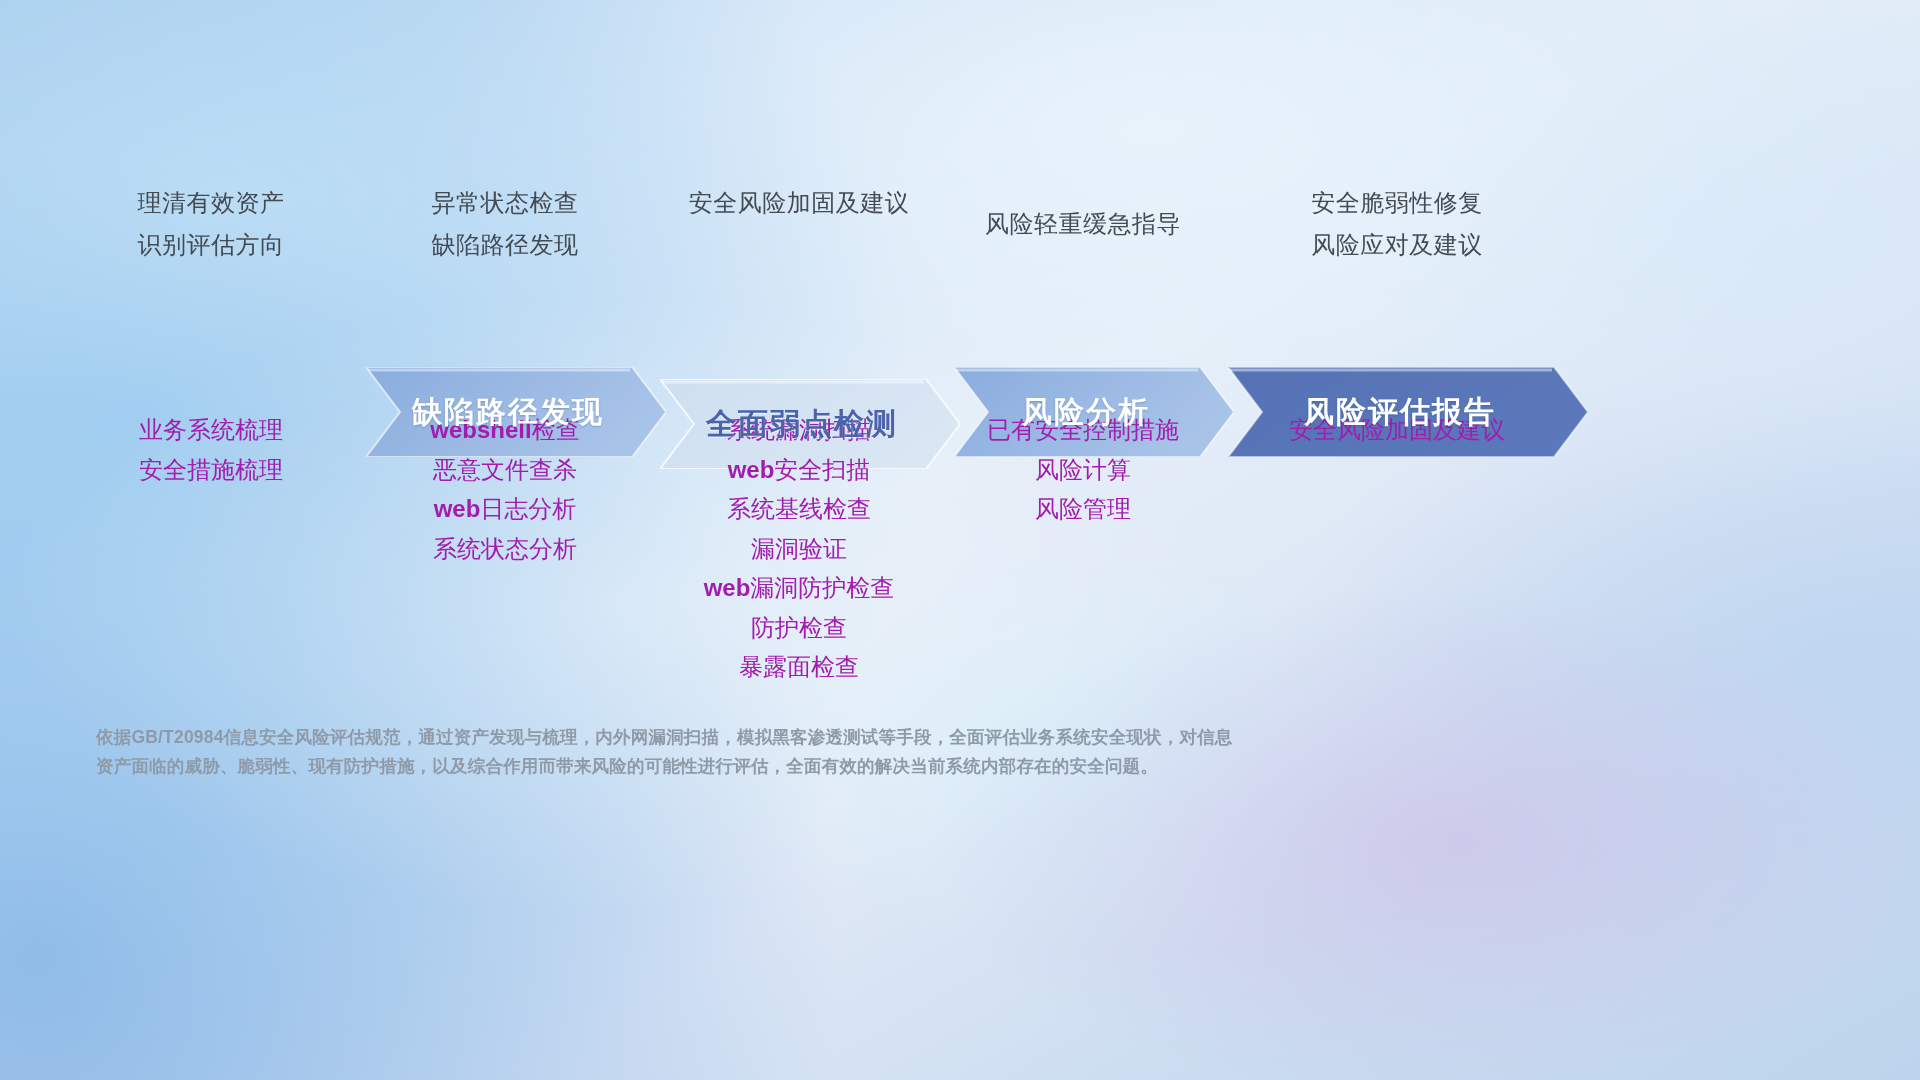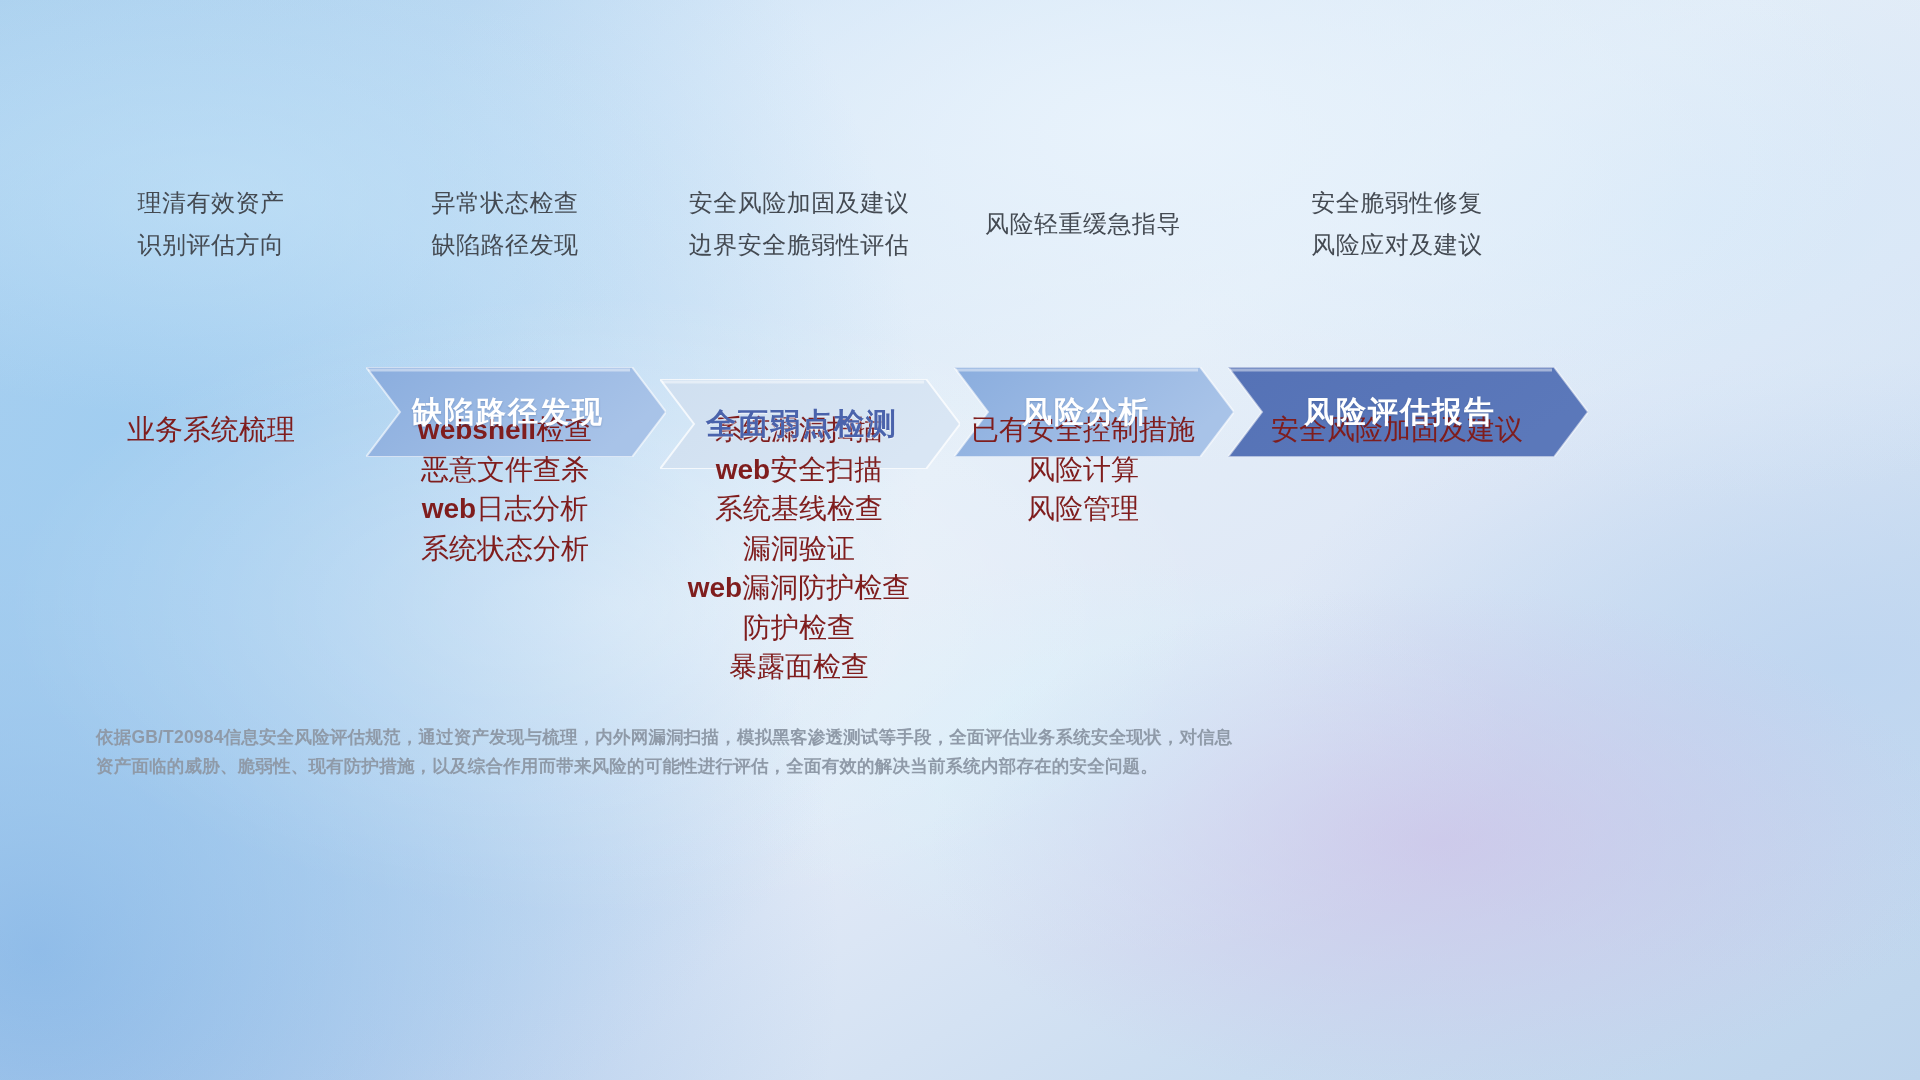--- a/index.html
+++ b/index.html
@@ -80,22 +80,22 @@
 
   
   .bot-row {
     position:absolute;
     left:96px; right:40px;
     top:410px;
     display:flex;
   }
   .bot-col { text-align:center; }
   .bot-line {
-    font-size:28px;
-    color:#7f1d1d;
+    font-size:24px;
+    color:#a21caf;
     line-height:39.5px;
     white-space:nowrap;
   }
   .bot-line b { font-weight:bold; }
 
   
   #footer {
     position:absolute;
     left:96px;
     top:723px;
@@ -122,21 +122,20 @@
       <div class="top-col" style="position: absolute; left: 11px; width: 400px; top: 0px;">
         <div class="top-line">理清有效资产</div>
         <div class="top-line">识别评估方向</div>
       </div>
       <div class="top-col" style="position: absolute; left: 305px; width: 400px; top: 0px;">
         <div class="top-line">异常状态检查</div>
         <div class="top-line">缺陷路径发现</div>
       </div>
       <div class="top-col" style="position: absolute; left: 599px; width: 400px; top: 0px;">
         <div class="top-line">安全风险加固及建议</div>
-        <div class="top-line">边界安全脆弱性评估</div>
       </div>
       <div class="top-col" style="position: absolute; left: 883px; width: 400px; top: 21px;">
         <div class="top-line">风险轻重缓急指导</div>
       </div>
       <div class="top-col" style="position: absolute; left: 1197px; width: 400px; top: 0px;">
         <div class="top-line">安全脆弱性修复</div>
         <div class="top-line">风险应对及建议</div>
       </div>
     </div>
 
@@ -191,20 +190,21 @@
           <path d="M0,0 L326,0 L360,45 L326,90 L0,90 L34,45 Z" fill="url(#g4)" stroke="rgba(255,255,255,0.55)" stroke-width="2"></path>
           <path d="M2,3 L324,3" stroke="rgba(255,255,255,0.45)" stroke-width="3" fill="none"></path>
         </svg>
         <div class="label white">风险评估报告</div>
       </div>
     </div>
 
   <div class="bot-row" id="bot-row" style="left: 0px; right: 0px; display: block;">
       <div class="bot-col" style="position: absolute; left: 11px; width: 400px; top: 0px;">
         <div class="bot-line">业务系统梳理</div>
+        <div class="bot-line">安全措施梳理</div>
       </div>
       <div class="bot-col" style="position: absolute; left: 305px; width: 400px; top: 0px;">
         <div class="bot-line"><b>webshell</b>检查</div>
         <div class="bot-line">恶意文件查杀</div>
         <div class="bot-line"><b>web</b>日志分析</div>
         <div class="bot-line">系统状态分析</div>
       </div>
       <div class="bot-col" style="position: absolute; left: 599px; width: 400px; top: 0px;">
         <div class="bot-line">系统漏洞扫描</div>
         <div class="bot-line"><b>web</b>安全扫描</div>

